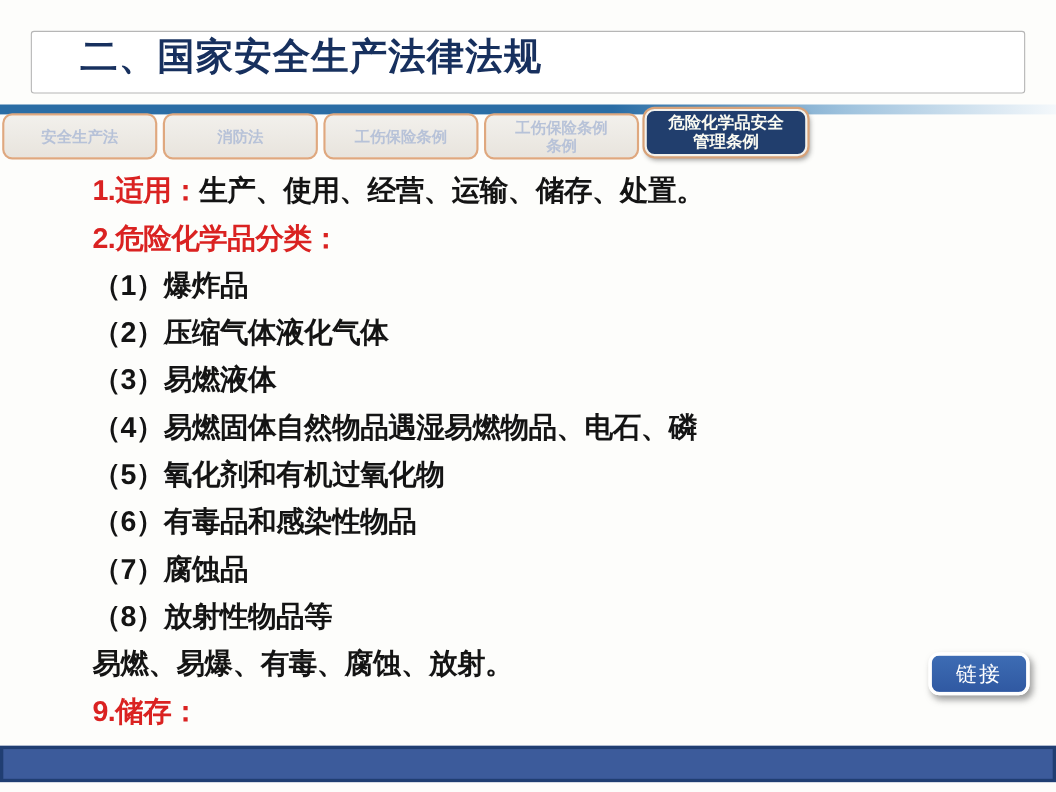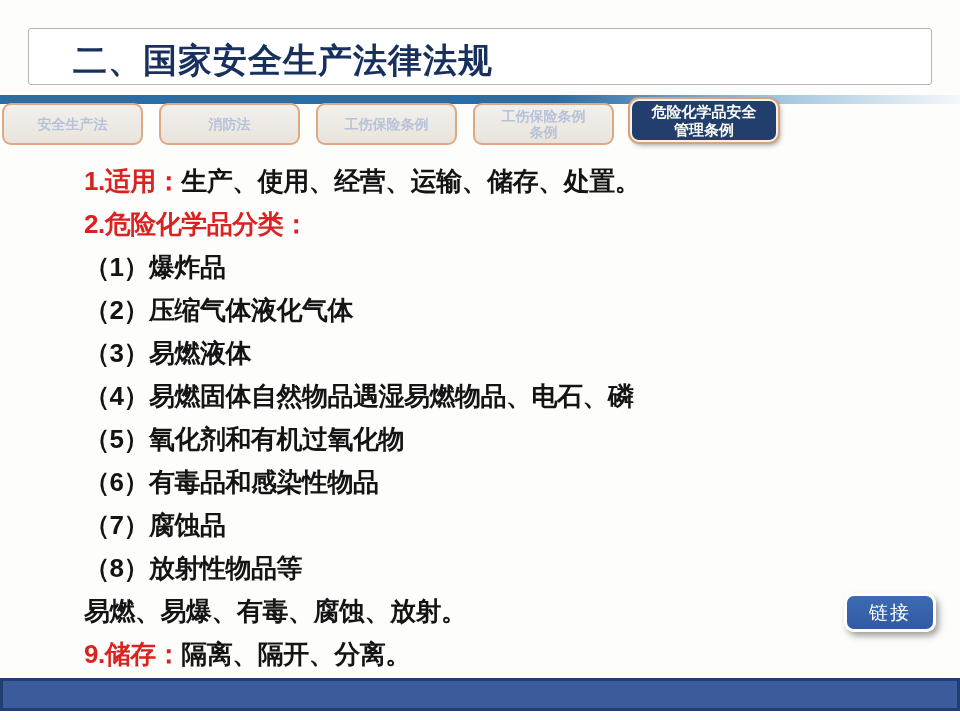--- a/index.html
+++ b/index.html
@@ -13,42 +13,42 @@
   .slide { position: absolute; inset: 0; }
 
   
   .title-box {
     position: absolute; left: 28px; top: 28px;
     width: 904px; height: 57px;
     background: #ffffff;
     border: 1px solid #b6b6b6;
     border-radius: 3px;
     box-sizing: border-box;
-    display: flex; align-items: flex-end;
+    display: flex; align-items: flex-start;
   }
   .title-text {
     padding-left: 44px;
     font-size: 34px; font-weight: bold;
     color: #17305e;
     letter-spacing: 1px;
     white-space: nowrap;
   }
 
   
   .strip {
     position: absolute; left: 0; top: 95px;
     width: 960px; height: 9px;
     background: linear-gradient(to right,
       #2a6da5 0%, #2a6da5 58%, #9ec2dd 80%, #f4f8fb 100%);
   }
 
   
   .tab-bar {
     position: absolute; left: 2px; top: 103px;
-    display: flex; gap: 16px;
+    display: flex; gap: 5px;
     align-items: flex-start;
     z-index: 2;
   }
   .tab {
     width: 141px; height: 42px;
     box-sizing: border-box;
     background: linear-gradient(#f2f0ec, #e8e4dd);
     border: 2px solid #dfa87f;
     border-radius: 9px;
     color: #b7c2d8;
@@ -69,21 +69,21 @@
     font-size: 15px;
   }
 
   
   .content {
     position: absolute; left: 84px; top: 156px;
     z-index: 1;
   }
   .content-line {
     height: 43px;
-    display: flex; align-items: flex-end;
+    display: flex; align-items: flex-start;
     font-size: 26px; font-weight: bold;
     color: #141414;
     letter-spacing: -0.5px;
     white-space: nowrap;
   }
   .content-line .prefix { color: #da2221; }
 
   
   .link-button {
     position: absolute; left: 844px; top: 593px;
@@ -169,21 +169,20 @@
     </div>
     <div class="content-line">
       <span class="prefix"></span>
         <span>（8）放射性物品等</span>
     </div>
     <div class="content-line">
         <span>易燃、易爆、有毒、腐蚀、放射。</span>
     </div>
     <div class="content-line">
       <span class="prefix">9.储存：</span>
-        <span>隔离、隔开、分离。</span>
     </div>
   </div>
 
   <div class="link-button">链接</div>
 
   <div class="footer-bar"></div>
 
 </div>
 
 </body></html>

